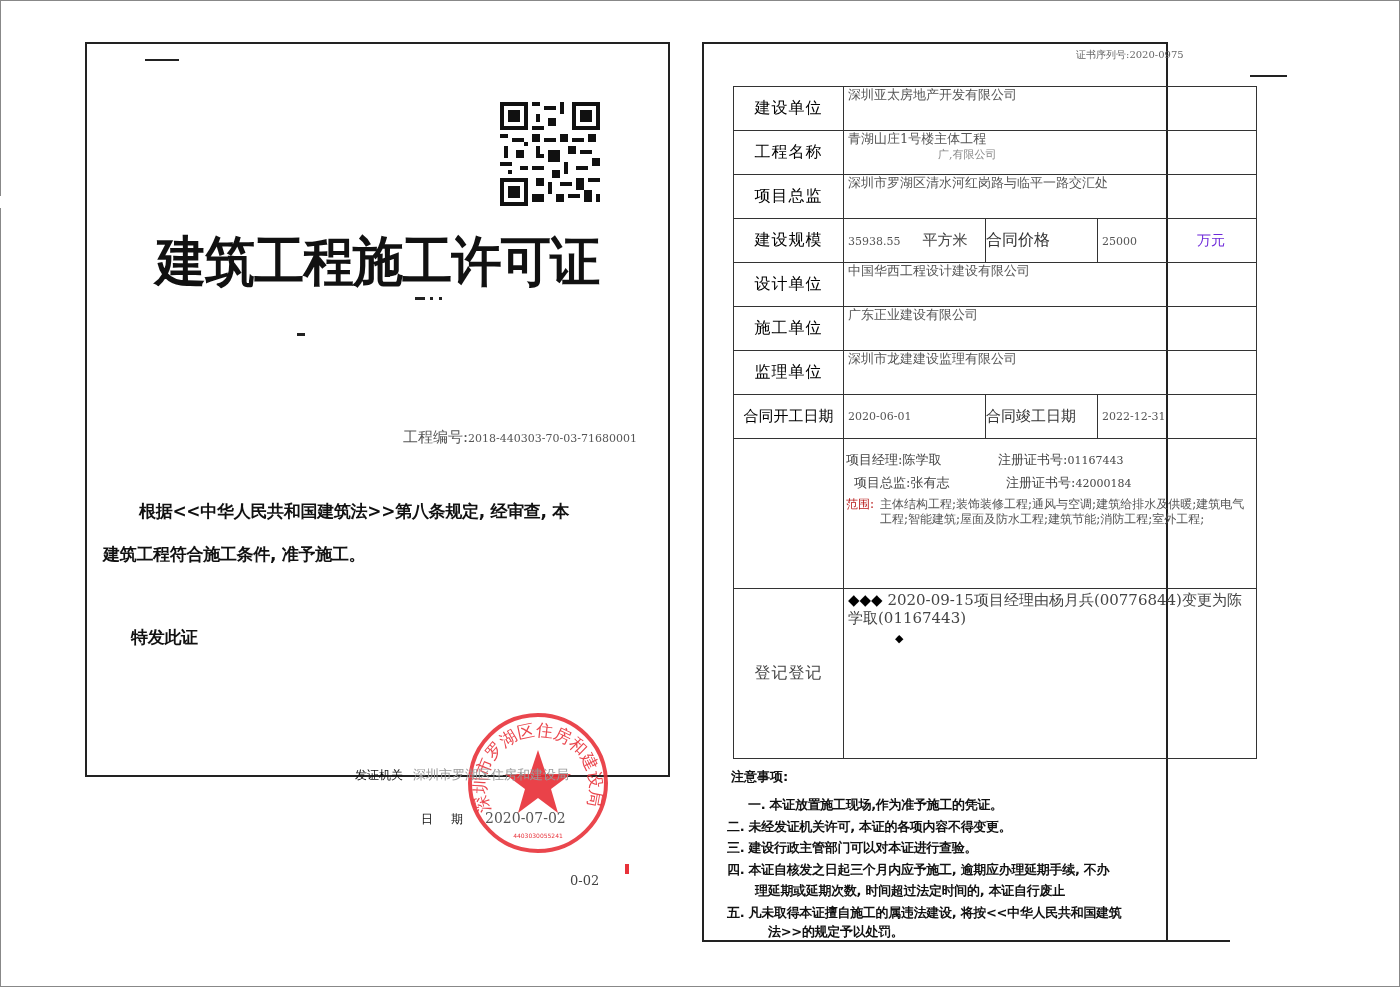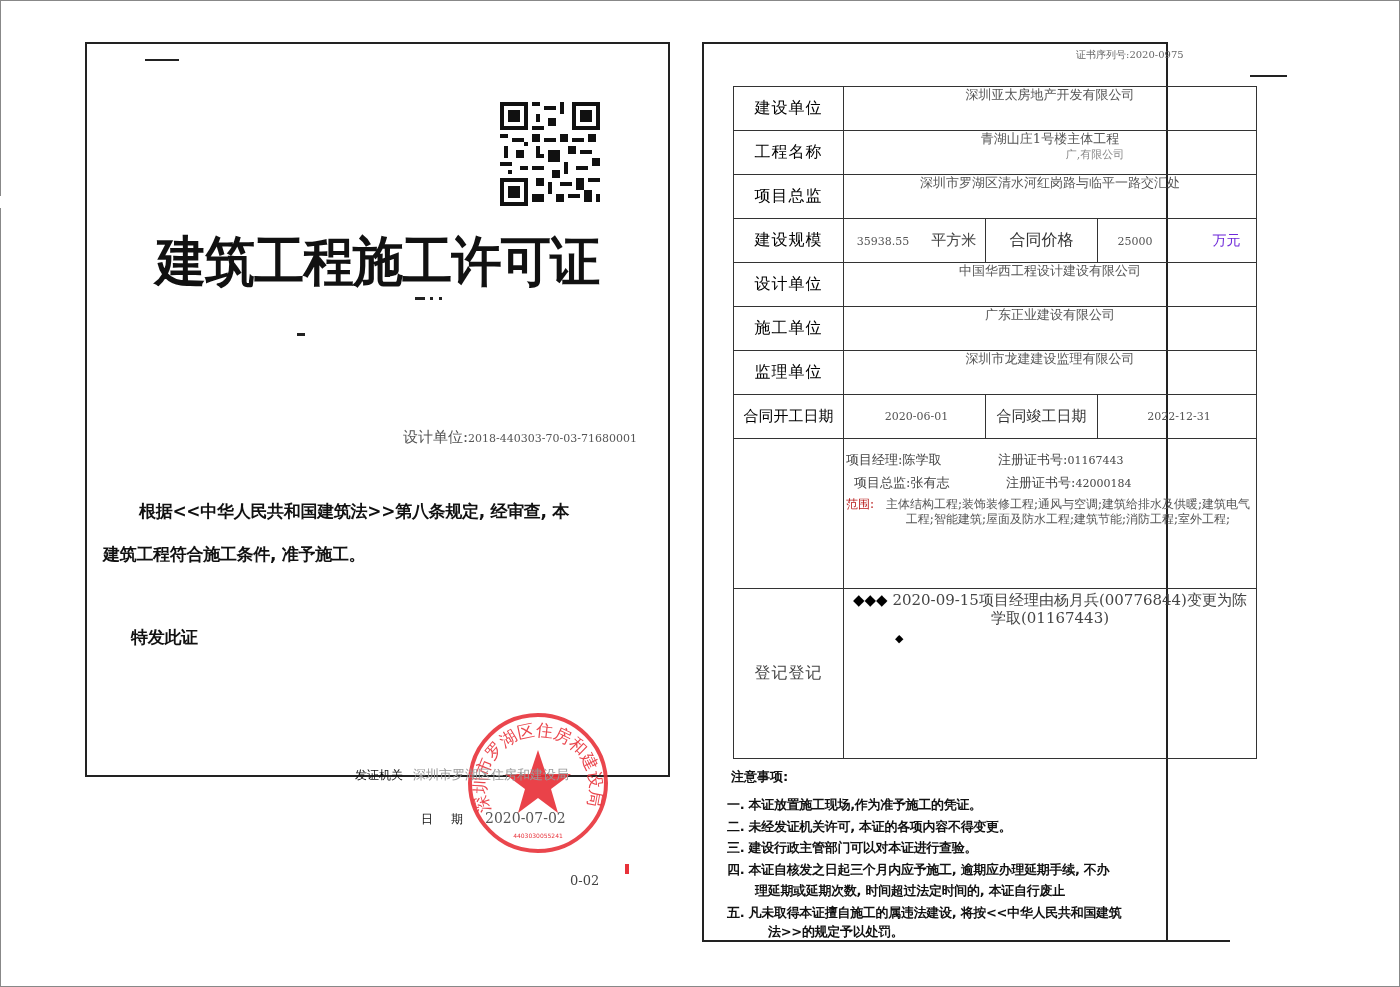--- a/index.html
+++ b/index.html
@@ -33,27 +33,27 @@
   .date-row .lbl { letter-spacing:18px; }
   .date-row .val { font-size:14px; color:#555; margin-left:4px; }
   .footer-date { position:absolute; left:483px; top:829px; font-size:13px; color:#444; }
   .seal { position:absolute; left:378px; top:666px; width:146px; height:146px; }
 
   
   .right-page { position:absolute; left:702px; top:42px; width:466px; height:900px; border:2px solid #222; box-sizing:border-box; border-bottom:none; }
   .right-bottom-line { position:absolute; left:702px; top:940px; width:528px; height:2px; background:#222; }
   .serial { position:absolute; left:372px; top:4px; font-size:10px; color:#666; white-space:nowrap; }
   .info-table { position:absolute; left:733px; top:86px; width:523px; border-collapse:collapse; table-layout:fixed; }
-  .info-table td { border:1.5px solid #333; padding:0; vertical-align:top; font-size:13px; color:#555;text-align:center; }
+  .info-table td { border:1.5px solid #333; padding:0; vertical-align:top; font-size:13px; color:#555; }
   .info-table td.lbl {
     width:108px; text-align:center; vertical-align:middle;
     font-size:16px; color:#000000; letter-spacing:1px;
   }
   .info-table td.val { padding:0 4px; line-height:16px; }
-  .info-table td.mid-lbl { text-align:center; vertical-align:middle; font-size:16px; color:#333; }
+  .info-table td.mid-lbl { text-align:left; vertical-align:middle; font-size:16px; color:#333; }
   .info-table td.mid-val { vertical-align:middle; padding-left:4px; font-size:11px; color:#555; }
   .unit { font-size:15px; color:#444; margin-left:22px; }
   .unit2 { font-size:14px; color:#6d28d9; margin-left:60px; }
   .staff { position:relative; height:148px; }
   .staff .row { position:absolute; left:2px; font-size:13px; color:#444; white-space:nowrap; }
   .staff .row .sub { position:absolute; left:152px; }
   .staff .row .num { font-size:11px; }
   .scope { position:absolute; left:2px; top:58px; width:410px; font-size:12px; color:#555; line-height:15px; }
   .scope .lbl { float:left; font-size:12px; color:#b91c1c; }
   .scope .txt { display:block; margin-left:34px; }
@@ -129,21 +129,21 @@
     </g>
   </svg>
 
   <div class="main-title">建筑工程施工许可证</div>
   <div class="mark" style="left:328px;top:253px;width:10px;height:3px;"></div>
   <div class="mark" style="left:343px;top:253px;width:3px;height:3px;"></div>
   <div class="mark" style="left:352px;top:253px;width:3px;height:3px;"></div>
   <div class="mark" style="left:210px;top:289px;width:8px;height:3px;"></div>
 
   <div class="project-no">
-    <span class="lbl">设计单位:</span><span class="val">2018-440303-70-03-71680001</span>
+    <span class="lbl">工程编号:</span><span class="val">2018-440303-70-03-71680001</span>
   </div>
 
   <div class="body-line" style="left:52px;top:456px;">根据&lt;&lt;中华人民共和国建筑法&gt;&gt;第八条规定, 经审查, 本</div>
   <div class="body-line" style="left:16px;top:499px;">建筑工程符合施工条件, 准予施工。</div>
   <div class="body-line" style="left:44px;top:582px;">特发此证</div>
 
   <svg class="seal" viewBox="0 0 146 146">
     <defs>
       <path id="sealArc" d="M 28 104 A 52 52 0 1 1 118 104"></path>
     </defs>
@@ -250,19 +250,19 @@
         <span class="dia">◆◆◆</span>
         <span>2020-09-15项目经理由杨月兵(00776844)变更为陈学取(01167443)</span>
       </div>
     </td>
   </tr>
 </tbody>
   </table>
 <div class="lone-diamond">◆</div>
 
 <div class="notes-title">注意事项:</div>
-<div class="note" style="top:796px;">一. 本证放置施工现场,作为准予施工的凭证。</div>
+<div class="note" style="top:796px;margin-left:21px;">一. 本证放置施工现场,作为准予施工的凭证。</div>
 <div class="note" style="top:818px;">二. 未经发证机关许可, 本证的各项内容不得变更。</div>
 <div class="note" style="top:839px;">三. 建设行政主管部门可以对本证进行查验。</div>
 <div class="note" style="top:861px;">四. 本证自核发之日起三个月内应予施工, 逾期应办理延期手续, 不办</div>
 <div class="note indent" style="top:882px;">理延期或延期次数, 时间超过法定时间的, 本证自行废止</div>
 <div class="note" style="top:904px;">五. 凡未取得本证擅自施工的属违法建设, 将按&lt;&lt;中华人民共和国建筑</div>
 <div class="note indent2" style="top:923px;">法&gt;&gt;的规定予以处罚。</div>
 
 </body></html>

